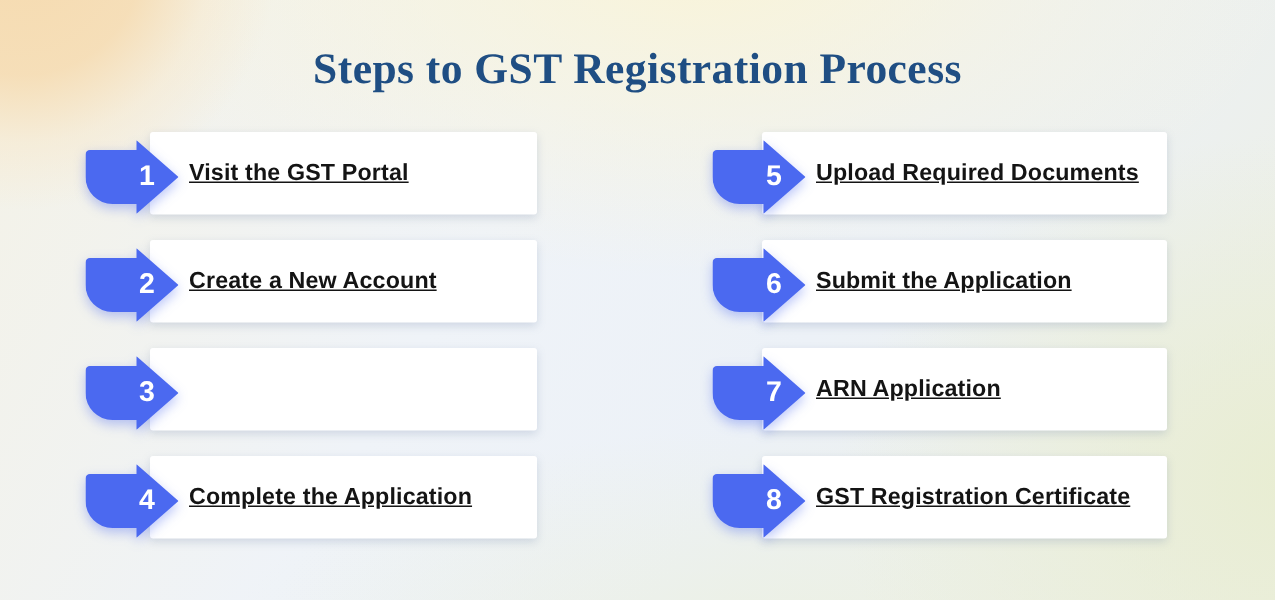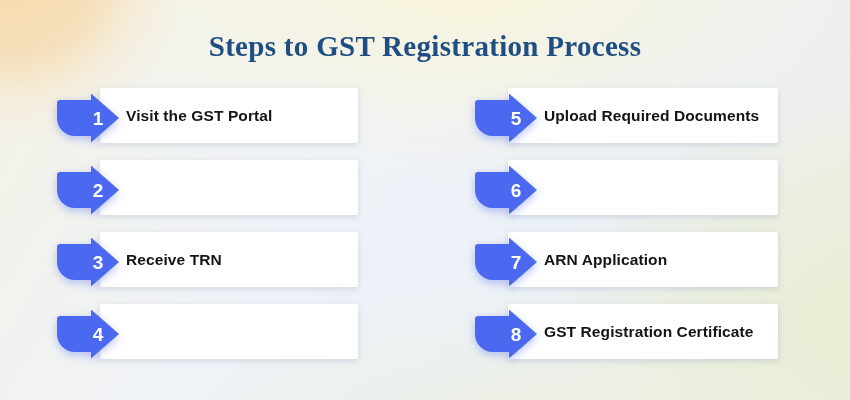--- a/index.html
+++ b/index.html
@@ -80,20 +80,21 @@
     color: #ffffff;
     line-height: 1;
   }
 
   .step-label {
     font-size: 15.5px;
     font-weight: 700;
     color: #141414;
     letter-spacing: 0.1px;
     white-space: nowrap;
+    text-decoration: underline;
   }
   .col-left  .step-label { padding-left: 26px; }
   .col-right .step-label { padding-left: 36px; text-align: center; }
 </style>
 </head>
 <body>
 
 <div class="canvas">
 
   <h1 class="title">Steps to GST Registration Process</h1>
@@ -108,58 +109,60 @@
     <span class="step-label">Visit the GST Portal</span>
   </div>
 
   <div class="step-card col-left row-1">
     <div class="arrow-wrap">
       <svg class="arrow-svg" viewBox="0 0 62 49" aria-hidden="true">
         <path d="M 34 6.5 L 3 6.5 A 3 3 0 0 0 0 9.5 L 0 24.5 A 18 18 0 0 0 18 42.5 L 34 42.5 L 34 49 L 62 24.5 L 34 0 Z" fill="#4b69f0"></path>
       </svg>
       <span class="step-num">2</span>
     </div>
+    <span class="step-label">Create a New Account</span>
   </div>
 
   <div class="step-card col-left row-2">
     <div class="arrow-wrap">
       <svg class="arrow-svg" viewBox="0 0 62 49" aria-hidden="true">
         <path d="M 34 6.5 L 3 6.5 A 3 3 0 0 0 0 9.5 L 0 24.5 A 18 18 0 0 0 18 42.5 L 34 42.5 L 34 49 L 62 24.5 L 34 0 Z" fill="#4b69f0"></path>
       </svg>
       <span class="step-num">3</span>
     </div>
-    <span class="step-label">Receive TRN</span>
   </div>
 
   <div class="step-card col-left row-3">
     <div class="arrow-wrap">
       <svg class="arrow-svg" viewBox="0 0 62 49" aria-hidden="true">
         <path d="M 34 6.5 L 3 6.5 A 3 3 0 0 0 0 9.5 L 0 24.5 A 18 18 0 0 0 18 42.5 L 34 42.5 L 34 49 L 62 24.5 L 34 0 Z" fill="#4b69f0"></path>
       </svg>
       <span class="step-num">4</span>
     </div>
+    <span class="step-label">Complete the Application</span>
   </div>
 
   <div class="step-card col-right row-0">
     <div class="arrow-wrap">
       <svg class="arrow-svg" viewBox="0 0 62 49" aria-hidden="true">
         <path d="M 34 6.5 L 3 6.5 A 3 3 0 0 0 0 9.5 L 0 24.5 A 18 18 0 0 0 18 42.5 L 34 42.5 L 34 49 L 62 24.5 L 34 0 Z" fill="#4b69f0"></path>
       </svg>
       <span class="step-num">5</span>
     </div>
     <span class="step-label">Upload Required Documents</span>
   </div>
 
   <div class="step-card col-right row-1">
     <div class="arrow-wrap">
       <svg class="arrow-svg" viewBox="0 0 62 49" aria-hidden="true">
         <path d="M 34 6.5 L 3 6.5 A 3 3 0 0 0 0 9.5 L 0 24.5 A 18 18 0 0 0 18 42.5 L 34 42.5 L 34 49 L 62 24.5 L 34 0 Z" fill="#4b69f0"></path>
       </svg>
       <span class="step-num">6</span>
     </div>
+    <span class="step-label">Submit the Application</span>
   </div>
 
   <div class="step-card col-right row-2">
     <div class="arrow-wrap">
       <svg class="arrow-svg" viewBox="0 0 62 49" aria-hidden="true">
         <path d="M 34 6.5 L 3 6.5 A 3 3 0 0 0 0 9.5 L 0 24.5 A 18 18 0 0 0 18 42.5 L 34 42.5 L 34 49 L 62 24.5 L 34 0 Z" fill="#4b69f0"></path>
       </svg>
       <span class="step-num">7</span>
     </div>
     <span class="step-label">ARN Application</span>

